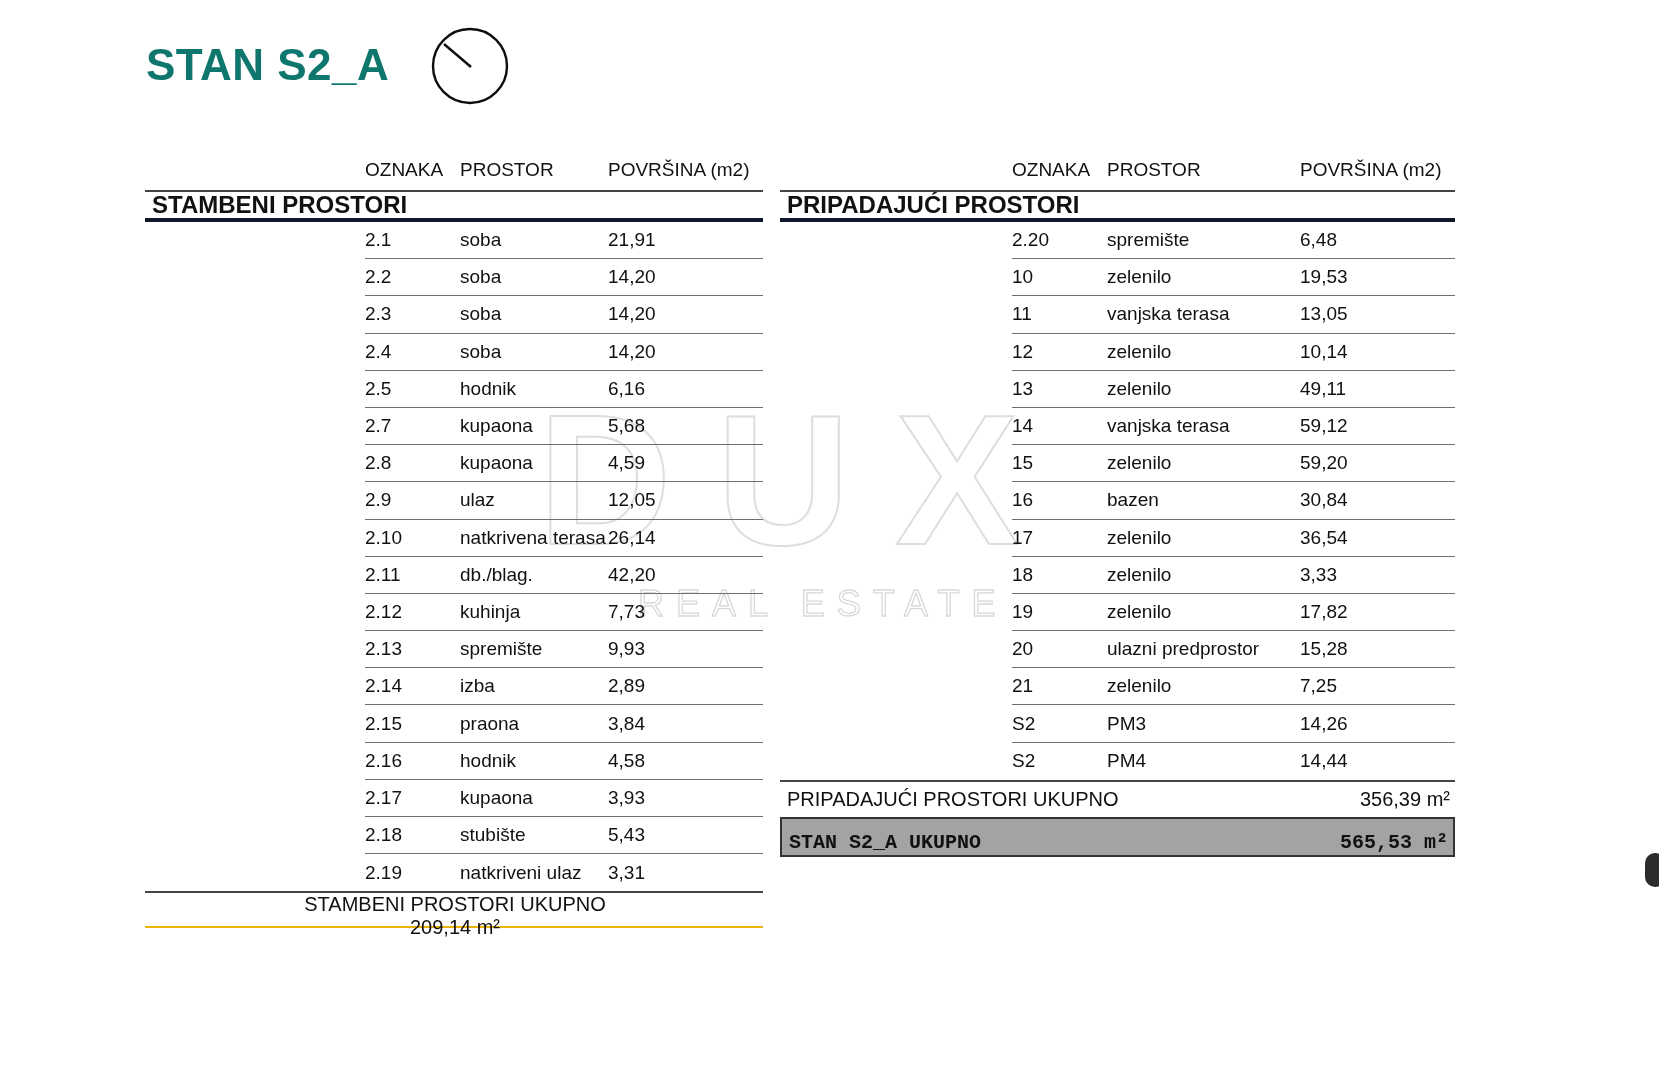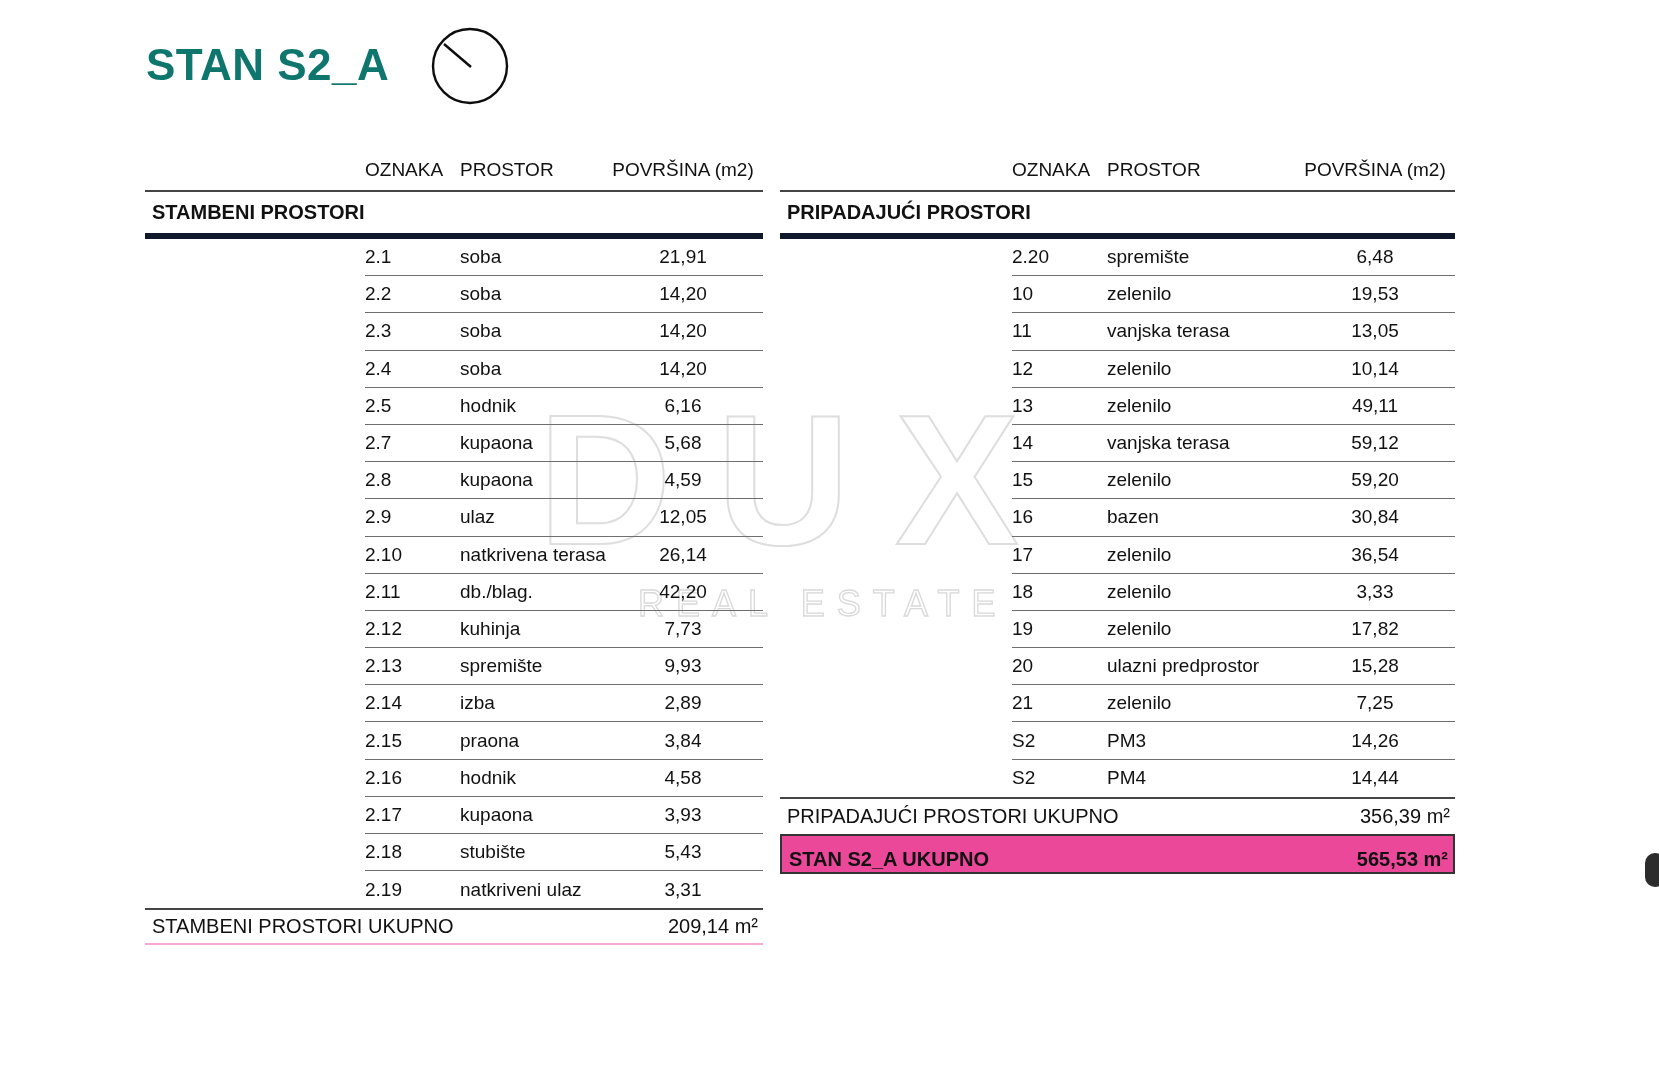--- a/index.html
+++ b/index.html
@@ -28,57 +28,58 @@
     border-radius: 17px;
   }
 
   
   .table { position: absolute; top: 150px; font-size: 19px; }
   .table.left  { left: 145px; width: 618px; }
   .table.right { left: 780px; width: 675px; }
 
   .thead { height: 40px; position: relative; border-bottom: 2px solid #454545; }
   .section-row {
-    height: 47px; display: flex; align-items: center;
-    border-bottom: 6px solid #0f172a;
-    font-weight: 700; font-size: 20px; padding-left: 7px;
+    height: 30px; display: flex; align-items: center;
+    border-bottom: 4px solid #0f172a;
+    font-weight: 700; font-size: 24px; padding-left: 7px;
     box-sizing: border-box;
   }
 
   .cells {
     position: absolute; right: 0; top: 0; bottom: 0;
     display: flex; align-items: center;
   }
   .table.left  .cells { left: 220px; }
   .table.right .cells { left: 232px; }
 
   .trow { height: 37.2px; position: relative; }
   .trow .cells { border-bottom: 1.5px solid #6f6f6f; }
   .rows .trow:last-child .cells { border-bottom: none; }
 
   .cell-oznaka { width: 95px; flex: 0 0 auto; }
   .cell-prostor { flex: 1 1 auto; }
-  .cell-area { width: 150px; flex: 0 0 auto; text-align: center; padding-right: 5px; }
+  .cell-area { width: 150px; flex: 0 0 auto; text-align: left; padding-right: 5px; }
 
   .total-row {
     height: 37px; display: flex; align-items: center;
     justify-content: space-between;
     font-weight: 400; font-size: 20px;
     padding: 0 5px 0 7px; box-sizing: border-box;
     border-top: 2px solid #454545;
   }
-  .table.left .total-row { border-bottom: 2px solid #f9a8d4; }
+  .table.left .total-row { border-bottom: 2px solid #eab308; flex-direction: column; }
 
   .grand-total-row {
     height: 40px; display: flex; align-items: center;
     justify-content: space-between;
     font-weight: 700; font-size: 20px;
     padding: 11px 5px 0 7px; box-sizing: border-box;
     border: 2px solid #333333;
-    background: #ec4899;
+    background: #a3a3a3;
+    font-family: Liberation Mono, monospace;
   }
 </style>
 </head>
 <body>
 
 <svg class="watermark" width="580" height="270" viewBox="0 0 580 270">
   <text x="8" y="172" font-family="Liberation Sans, sans-serif" font-size="185" font-weight="bold" letter-spacing="45" fill="none" stroke="#dedede" stroke-width="2">DUX</text>
   <text x="108" y="244" font-family="Liberation Sans, sans-serif" font-size="36" letter-spacing="12" fill="none" stroke="#d9d9d9" stroke-width="1.3">REAL ESTATE</text>
 </svg>
 

